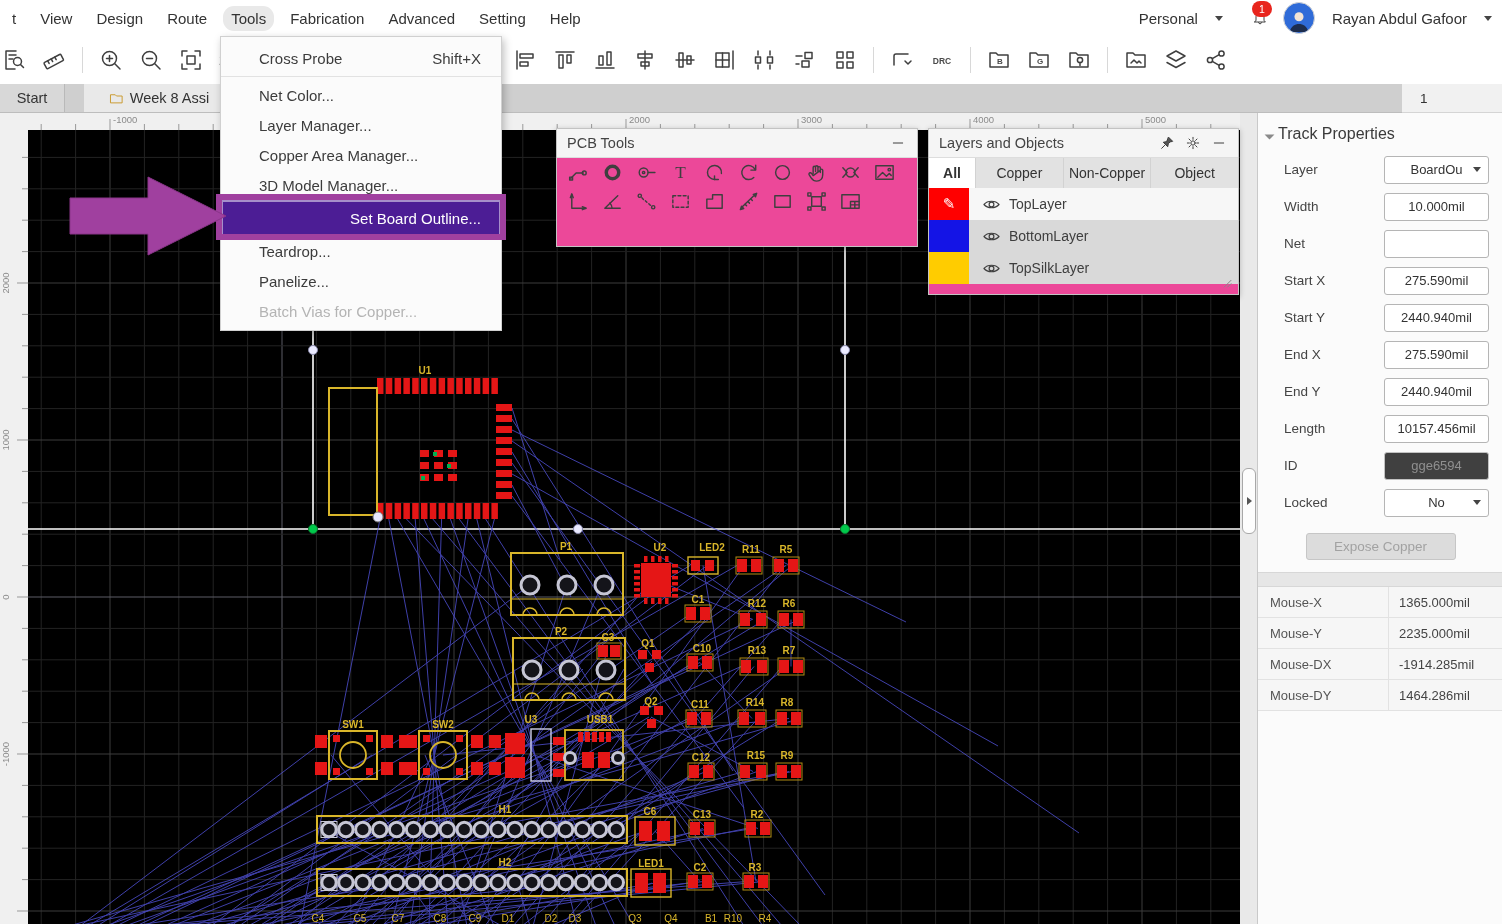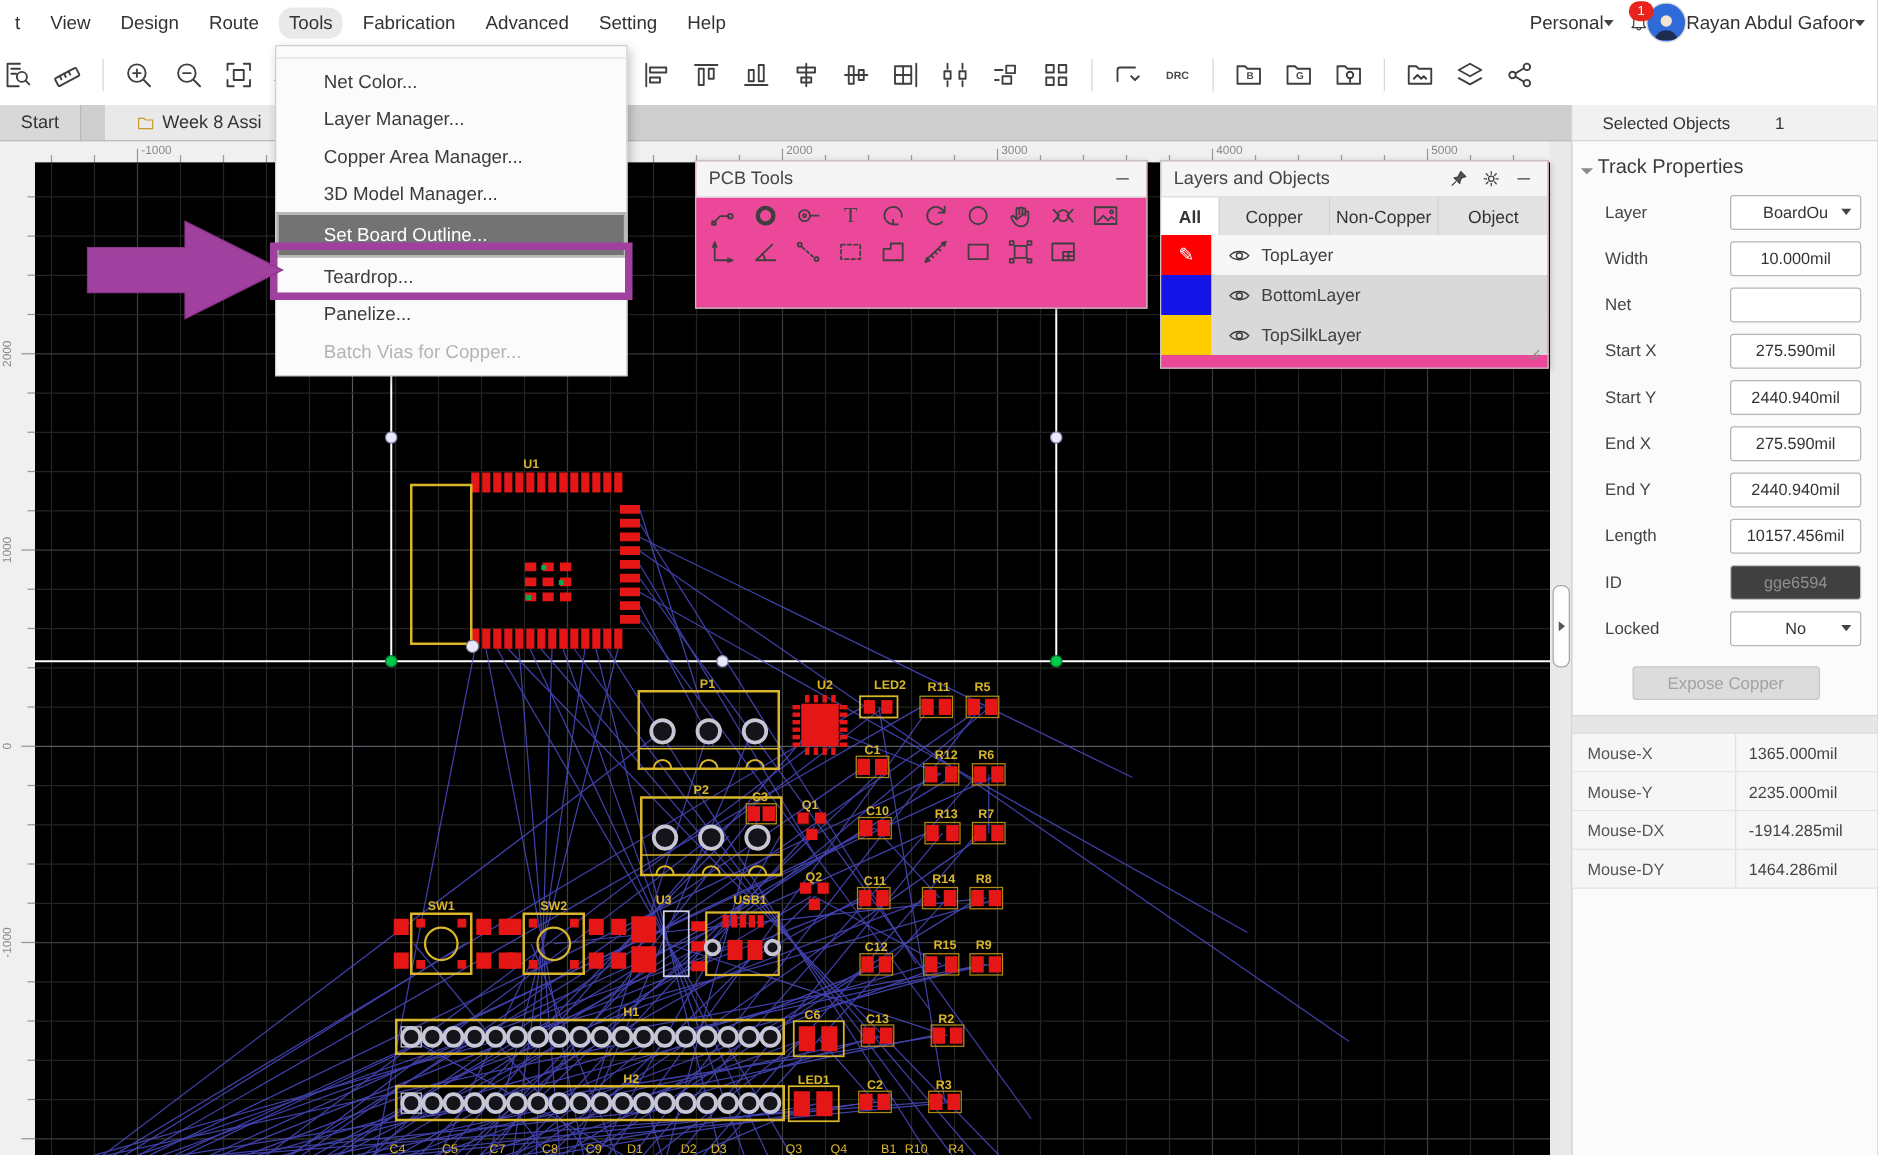--- a/index.html
+++ b/index.html
@@ -2,36 +2,36 @@
 <html><head>
 <meta charset="utf-8">
 <style>
   html,body{margin:0;padding:0;background:#fff;font-family:"Liberation Sans",sans-serif;}
   #app{position:relative;width:1502px;height:924px;overflow:hidden;background:#fff;}
   
   #menubar{position:absolute;left:0;top:0;width:1502px;height:36px;background:#fff;z-index:30;}
   #menu-items{position:absolute;left:4px;top:0;height:36px;display:flex;align-items:center;}
   .menu-item{font-size:15px;color:#333;padding:4px 8px;margin-right:8px;border-radius:4px;white-space:nowrap;cursor:default;}
   .menu-item.active{background:#e9e9e9;border-radius:11px;}
-  #account{position:absolute;right:10px;top:0;height:36px;display:flex;align-items:center;gap:0;}
+  #account{position:absolute;right:10px;top:0;height:36px;display:flex;align-items:center;gap:17px;}
   .acct-label{font-size:15px;color:#333;}
   .chev{width:0;height:0;border-left:4.5px solid transparent;border-right:4.5px solid transparent;border-top:5px solid #444;display:inline-block;}
   #bell-wrap{position:relative;width:26px;height:28px;}
   #badge{position:absolute;top:-3px;right:-6px;min-width:16px;height:16px;border-radius:8px;color:#fff;font-size:10.5px;display:flex;align-items:center;justify-content:center;padding:0 2px;}
   #avatar{width:30px;height:30px;border-radius:50%;background:#2f6bd8;overflow:hidden;display:flex;align-items:flex-end;justify-content:center;border:1px solid #d5d5d5;}
   
   #toolbar{position:absolute;left:0;top:36px;width:1502px;height:48px;background:#fff;z-index:5;}
   .tgroup{position:absolute;top:0;height:48px;display:flex;align-items:center;}
   #toolbar-left{left:-6px;}
   #toolbar-right{left:505px;}
   .ticon{width:24px;height:24px;margin:0 8px;display:flex;align-items:center;justify-content:center;}
   .tdiv{width:1px;height:26px;background:#d8d8d8;margin:0 8px;}
   .tb-text{font-size:14px;color:#444;margin-left:8px;}
   
-  #tabbar{position:absolute;left:0;top:84px;width:1257px;height:28px;background:#cfcfcf;border-bottom:1px solid #bdbdbd;z-index:4;}
+  #tabbar{position:absolute;left:0;top:84px;width:1402px;height:28px;background:#cfcfcf;border-bottom:1px solid #bdbdbd;z-index:4;}
   .tab{position:absolute;top:0;height:28px;display:flex;align-items:center;justify-content:center;font-size:14.5px;color:#333;gap:6px;border-right:1px solid #b9b9b9;}
   
   #workspace{position:absolute;left:0;top:112px;width:1257px;height:812px;background:#e9e9e9;}
   #hruler{position:absolute;left:0;top:0;width:1240px;height:18px;background:#f0f0f0;}
   #vruler{position:absolute;left:0;top:18px;width:28px;height:794px;background:#f0f0f0;}
   #canvas{position:absolute;left:28px;top:18px;background:#000;}
   #collapse-handle{position:absolute;left:1242px;top:356px;width:12px;height:64px;background:#fdfdfd;border:1px solid #a8a8a8;border-radius:6px;display:flex;align-items:center;justify-content:center;z-index:6;}
   #collapse-handle .tri{width:0;height:0;border-top:4.5px solid transparent;border-bottom:4.5px solid transparent;border-left:5.5px solid #555;}
   
   .panel{position:absolute;background:#ec4899;border:1px solid #c3c3c3;box-shadow:0 2px 6px rgba(0,0,0,.3);z-index:20;}
@@ -49,21 +49,21 @@
   .layer-row.active{background:#f7f7f7;}
   .swatch{width:40px;height:32px;display:flex;align-items:center;justify-content:center;color:#fff;font-size:15px;}
   .layer-name{font-size:14px;color:#3e3e3e;margin-left:8px;}
   .eye{width:20px;height:20px;margin-left:12px;display:flex;align-items:center;justify-content:center;}
   #grip{position:absolute;right:1px;bottom:1px;width:14px;height:14px;}
   
   #dropdown{position:absolute;left:220px;top:36px;width:280px;background:#fbfbfb;border:1px solid #d0d0d0;box-shadow:2px 3px 8px rgba(0,0,0,.25);z-index:40;padding:6px 0 4px 0;}
   .dd-item{height:30px;display:flex;align-items:center;padding:0 20px 0 38px;font-size:15px;color:#3c3c3c;}
   .dd-item .sc{margin-left:auto;font-size:15px;color:#3c3c3c;}
   .dd-item.disabled{color:#b4b4b4;}
-  .dd-item.hl{height:36px;background:#737373;color:#fff;box-shadow:inset 0 0 0 2px rgba(255,255,255,.5);}
+  .dd-item.hl{height:36px;background:#4c1d95;color:#fff;box-shadow:inset 0 0 0 2px rgba(255,255,255,.5);justify-content:flex-end;}
   .dd-sep{height:0;border-top:1px solid #e2e2e2;margin:3px 0;}
   #purple-frame{position:absolute;left:216px;top:194px;width:278px;height:34px;border:6px solid #a0409f;z-index:45;pointer-events:none;}
   #arrow-svg{position:absolute;left:0;top:170px;z-index:46;pointer-events:none;}
   
   #sidebar{position:absolute;left:1257px;top:84px;width:245px;height:840px;background:#fbfbfb;border-left:1px solid #c9c9c9;}
   #sel-row{height:28px;background:#f1f1f1;border-bottom:1px solid #d5d5d5;display:flex;align-items:center;font-size:13.5px;color:#333;padding-left:24px;}
   #sel-count{margin-left:36px;}
   #section-head{display:flex;align-items:center;padding:12px 0 8px 8px;font-size:16px;color:#3a3a3a;}
   #section-head .tri2{width:0;height:0;border-bottom:7px solid #8a8a8a;border-right:7px solid transparent;margin-right:5px;transform:rotate(-45deg);}
   .prow{height:37px;display:flex;align-items:center;padding-left:26px;}
@@ -1121,20 +1121,24 @@
         </div>
       </div>
   <span id="grip">
         <svg class="ic" width="16" height="16" viewBox="0 0 24 24" fill="none" stroke="#3f3f3f" stroke-width="1.5" stroke-linecap="round" stroke-linejoin="round">
           <path d="M12 2L2 12M12 7l-5 5" stroke="#888"></path>
         </svg>
       </span>
 </div>
 
 <div id="dropdown">
+      <div class="dd-item">
+        <span>Cross Probe</span>
+        <span class="sc">Shift+X</span>
+      </div>
       <div class="dd-sep"></div>
       <div class="dd-item">
         <span>Net Color...</span>
       </div>
       <div class="dd-item">
         <span>Layer Manager...</span>
       </div>
       <div class="dd-item">
         <span>Copper Area Manager...</span>
       </div>

